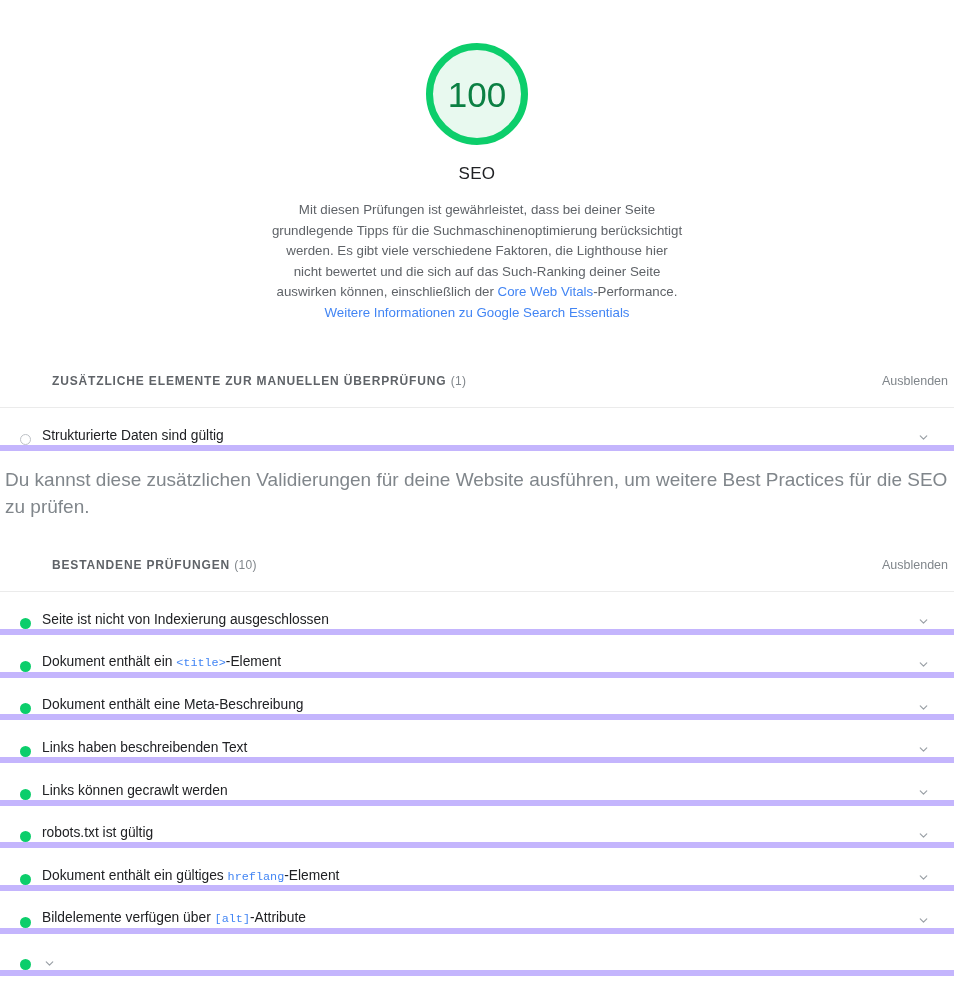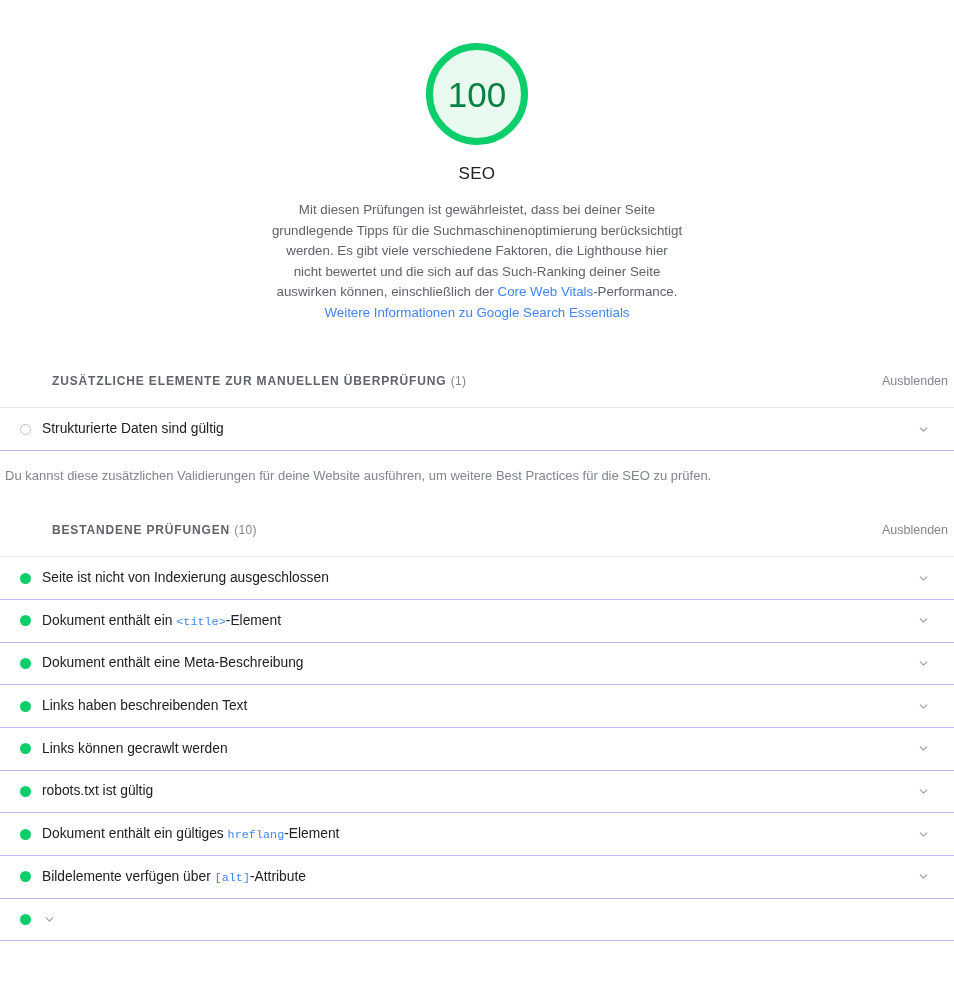--- a/index.html
+++ b/index.html
@@ -104,22 +104,22 @@
   }
 
   .rows {
     margin-top: 13px;
     border-top: 1px solid #ebebeb;
   }
   .audit-row {
     position: relative;
     height: 42.7px;
     display: flex;
-    align-items: center;
-    border-bottom: 1px solid #c4b5fd;
+    align-items: flex-end;
+    border-bottom: 6px solid #c4b5fd;
     padding-left: 20px;
     padding-right: 24px;
     cursor: pointer;
     background: #fff;
   }
   .bullet {
     flex: 0 0 auto;
     width: 11px;
     height: 11px;
     border-radius: 50%;
@@ -152,21 +152,21 @@
     height: 14px;
     display: flex;
     align-items: center;
     justify-content: center;
   }
   .chevron svg { display: block; }
 
   .section-note {
     margin-top: 16px;
     padding: 0 5px;
-    font-size: 13px;
+    font-size: 19px;
     color: #80868b;
     line-height: 1.4;
   }
 </style>
 </head>
 <body>
 
 <div class="page">
 
   <div class="score-header">

